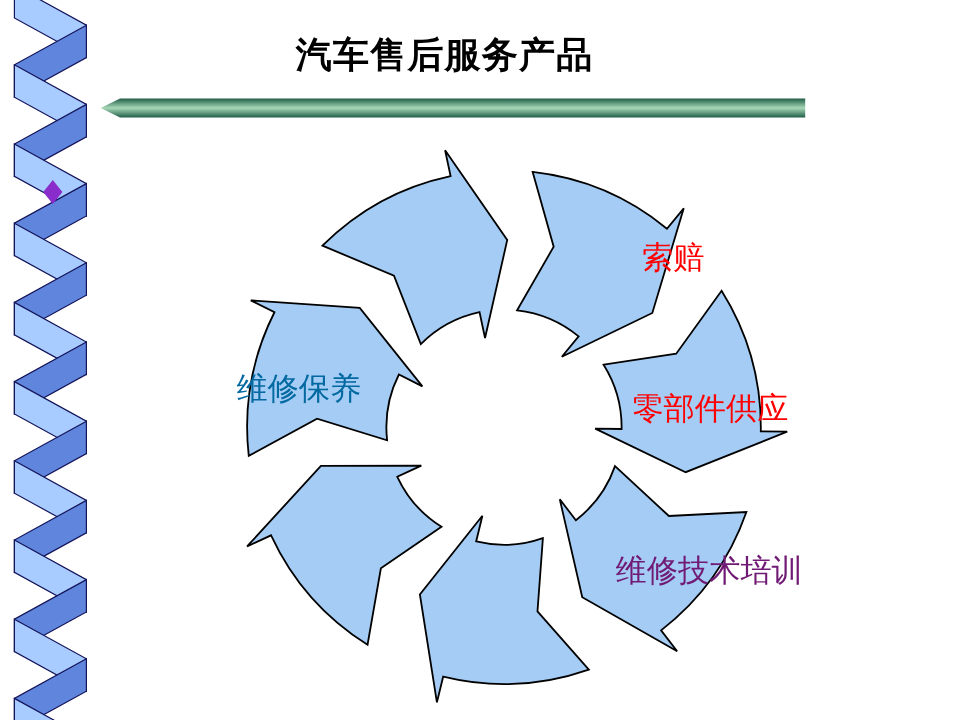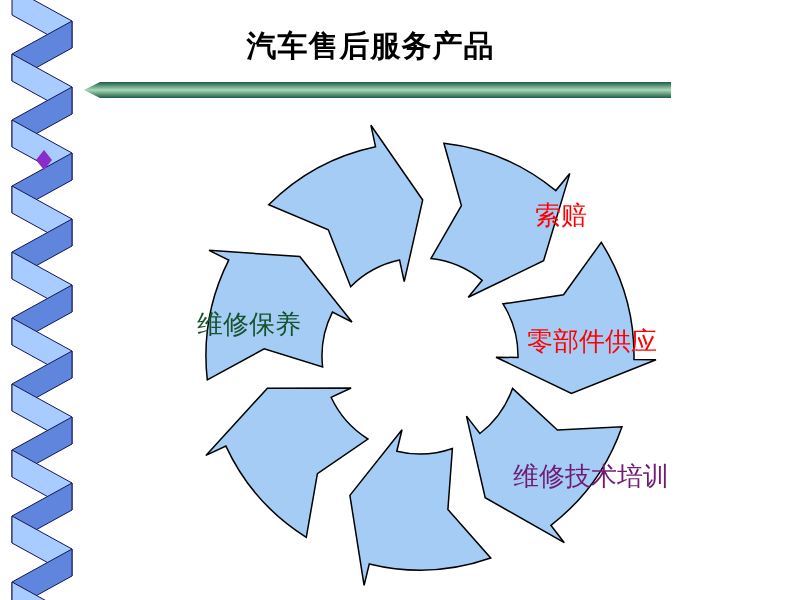--- a/index.html
+++ b/index.html
@@ -80,15 +80,15 @@
       <path d="M 601.3 242.3 A 214 214 0 0 1 634.0 359.4 L 656.0 359.7 L 571.4 393.5 L 496.0 357.2 L 518.0 357.5 A 98 98 0 0 0 503.0 303.9 L 563.5 294.8 Z" fill="#A4CCF4" stroke="#000000" stroke-width="1.5" stroke-linejoin="miter"></path>
       <path d="M 622.0 426.7 A 214 214 0 0 1 550.9 525.3 L 564.3 542.7 L 485.2 497.7 L 466.5 416.1 L 479.9 433.5 A 98 98 0 0 0 512.5 388.4 L 557.4 430.0 Z" fill="#A4CCF4" stroke="#000000" stroke-width="1.5" stroke-linejoin="miter"></path>
       <path d="M 490.7 558.0 A 214 214 0 0 1 369.3 563.9 L 364.1 585.3 L 349.9 495.4 L 402.0 429.8 L 396.8 451.2 A 98 98 0 0 0 452.4 448.5 L 447.9 509.5 Z" fill="#A4CCF4" stroke="#000000" stroke-width="1.5" stroke-linejoin="miter"></path>
       <path d="M 306.3 537.3 A 214 214 0 0 1 225.9 446.1 L 205.9 455.4 L 267.4 388.2 L 351.1 388.0 L 331.1 397.3 A 98 98 0 0 0 367.9 439.0 L 317.4 473.6 Z" fill="#A4CCF4" stroke="#000000" stroke-width="1.5" stroke-linejoin="miter"></path>
       <path d="M 207.3 379.9 A 214 214 0 0 1 228.7 260.2 L 209.0 250.3 L 299.8 256.6 L 352.0 322.0 L 332.4 312.1 A 98 98 0 0 0 322.6 366.9 L 264.2 348.9 Z" fill="#A4CCF4" stroke="#000000" stroke-width="1.5" stroke-linejoin="miter"></path>
     </svg>
 
   <div class="cycle-label" style="left: 513px; top: 215px; color: rgb(255, 0, 0); margin-left: 48px;">索赔</div>
   <div class="cycle-label" style="left: 592px; top: 341px; color: rgb(255, 0, 0);">零部件供应</div>
   <div class="cycle-label" style="left: 572px; top: 476px; color: #701a75; padding-left: 38px;">维修技术培训</div>
-  <div class="cycle-label" style="left: 249px; top: 324px; color: #14532d;">维修保养</div>
+  <div class="cycle-label" style="left: 249px; top: 324px; color: #0369a1;">维修保养</div>
 
 </div>
 
 </body></html>

